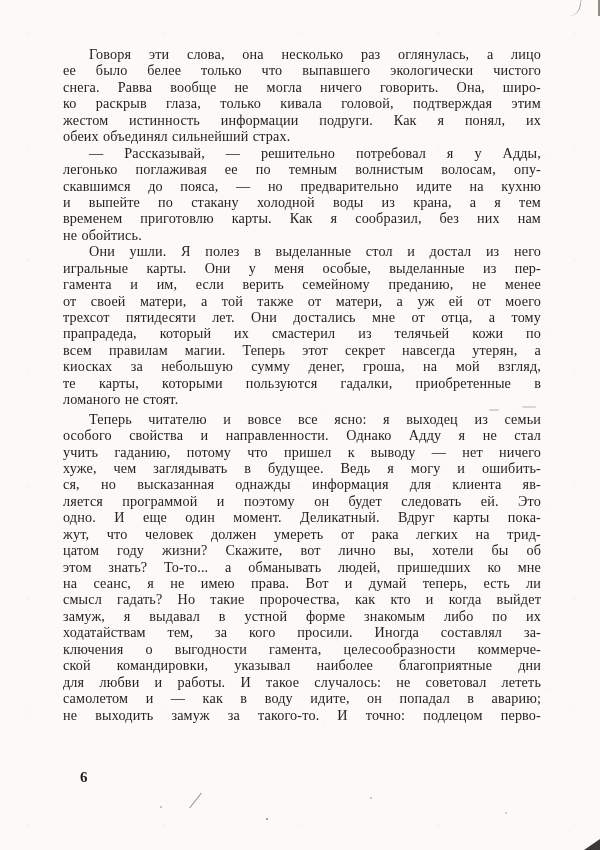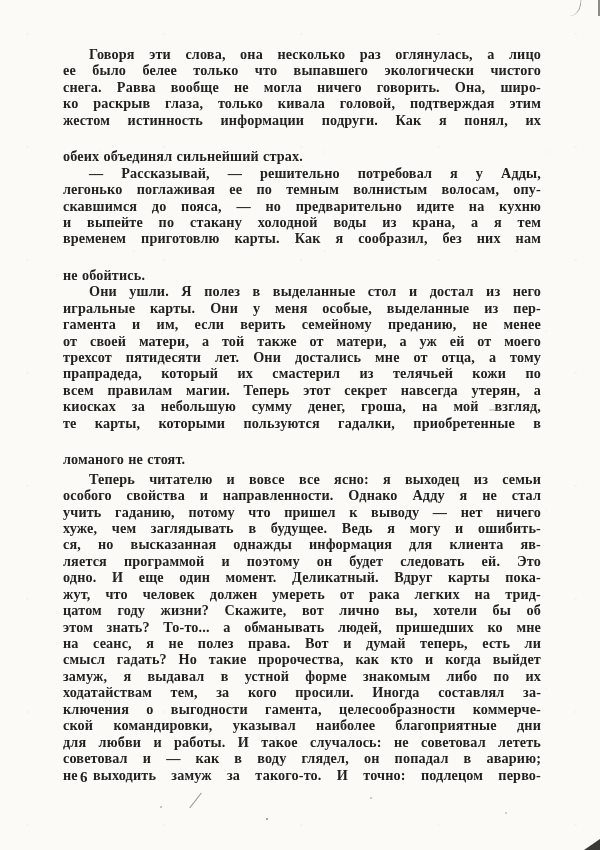--- a/index.html
+++ b/index.html
@@ -20,38 +20,38 @@
     background-size: 137px 113px, 191px 157px, 223px 179px;
     overflow: hidden;
   }
 
   .text-block {
     position: absolute;
     left: 63px; top: 46px;
     width: 478px;
     color: var(--ink, #242220);
     font-size: 14.2px;
-    font-weight: 700;
+    font-weight: 400;
     letter-spacing: 0.15px;
     word-spacing: 0.5px;
   }
 
   .paragraph { margin: 0; }
   .paragraph.p4 { margin-top: 3px; }
 
   .line {
     height: 16.45px;
     line-height: 16.45px;
     text-align: justify;
     text-align-last: justify;
     overflow: hidden;
     white-space: nowrap;
   }
   .line.first { padding-left: 26px; }
-  .line.last  { text-align-last: left; margin-top: 20px; }
+  .line.last  { text-align-last: left; }
 
   .page-number {
     position: absolute;
     left: 80px; top: 769px;
     font-size: 15px;
     font-weight: 700;
     color: var(--ink, #242220);
   }
 
   
@@ -132,28 +132,28 @@
         <div class="line first">Теперь читателю и вовсе все ясно: я выходец из семьи</div>
         <div class="line">особого свойства и направленности. Однако Адду я не стал</div>
         <div class="line">учить гаданию, потому что пришел к выводу — нет ничего</div>
         <div class="line">хуже, чем заглядывать в будущее. Ведь я могу и ошибить-</div>
         <div class="line">ся, но высказанная однажды информация для клиента яв-</div>
         <div class="line">ляется программой и поэтому он будет следовать ей. Это</div>
         <div class="line">одно. И еще один момент. Деликатный. Вдруг карты пока-</div>
         <div class="line">жут, что человек должен умереть от рака легких на трид-</div>
         <div class="line">цатом году жизни? Скажите, вот лично вы, хотели бы об</div>
         <div class="line">этом знать? То-то... а обманывать людей, пришедших ко мне</div>
-        <div class="line">на сеанс, я не полез права. Вот и думай теперь, есть ли</div>
+        <div class="line">на сеанс, я не имею права. Вот и думай теперь, есть ли</div>
         <div class="line">смысл гадать? Но такие пророчества, как кто и когда выйдет</div>
         <div class="line">замуж, я выдавал в устной форме знакомым либо по их</div>
         <div class="line">ходатайствам тем, за кого просили. Иногда составлял за-</div>
         <div class="line">ключения о выгодности гамента, целесообразности коммерче-</div>
         <div class="line">ской командировки, указывал наиболее благоприятные дни</div>
         <div class="line">для любви и работы. И такое случалось: не советовал лететь</div>
-        <div class="line">советовал и — как в воду глядел, он попадал в аварию;</div>
+        <div class="line">самолетом и — как в воду идите, он попадал в аварию;</div>
         <div class="line">не выходить замуж за такого-то. И точно: подлецом перво-</div>
       </div>
     </div>
 
   <div class="page-number">6</div>
 
   <div class="curl-mark"></div>
   <div class="edge-sliver"></div>
   <div class="scratch"></div>
   <div class="corner-fold"></div>

